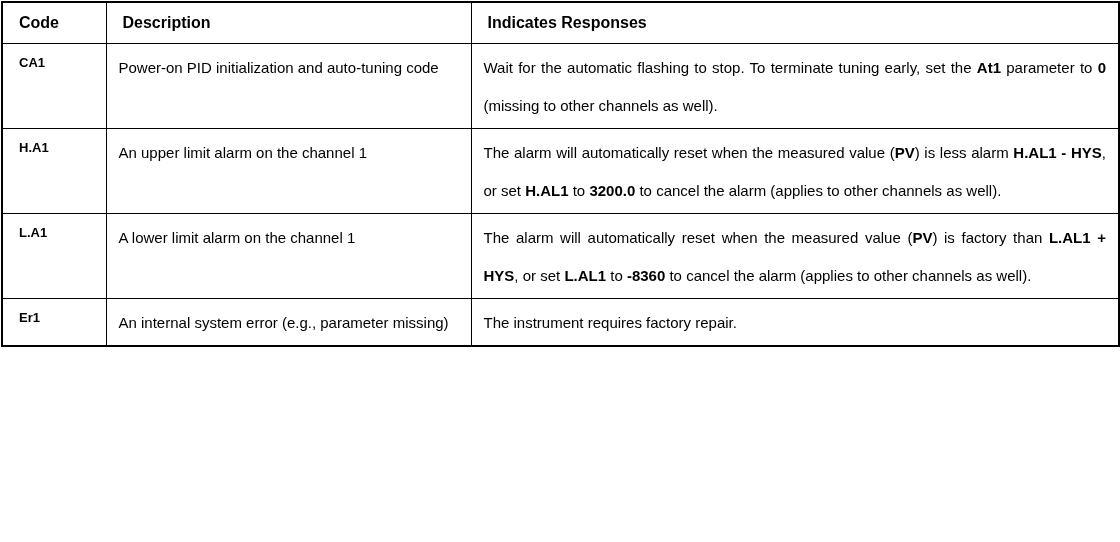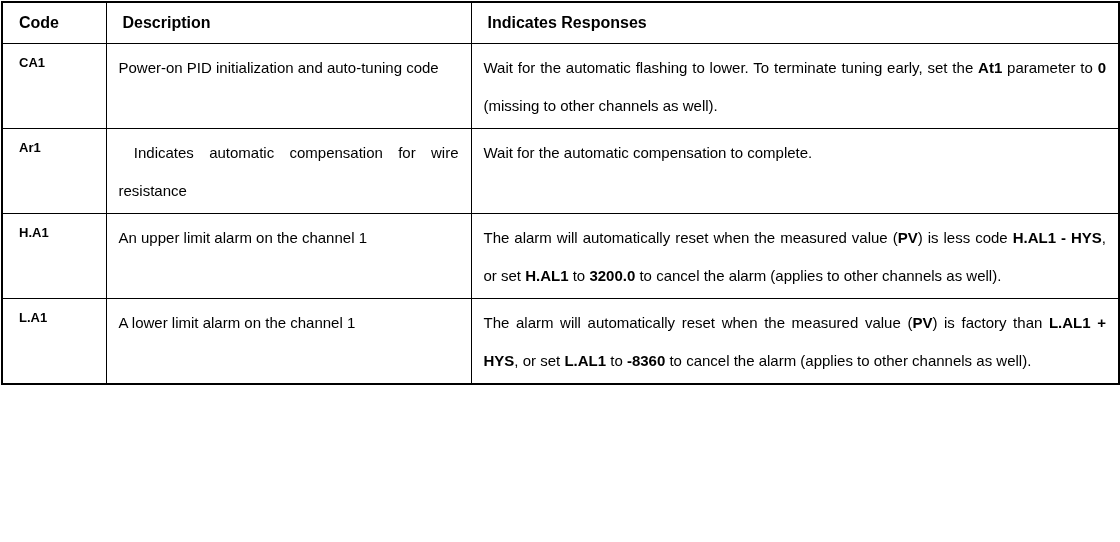--- a/index.html
+++ b/index.html
@@ -75,32 +75,32 @@
       <tr>
         <th class="hdr">Code</th>
         <th class="hdr hdr-desc">Description</th>
         <th class="hdr hdr-resp">Indicates Responses</th>
       </tr>
     </thead>
     <tbody>
         <tr>
           <td class="code-col">CA1</td>
           <td class="body-col"><span>Power-on PID initialization and auto-tuning code</span></td>
-          <td class="body-col"><span>Wait for the automatic flashing to lower. To terminate tuning early, set the </span><span class="b">At1</span><span> parameter to </span><span class="b">0</span><span> (missing to other channels as well).</span></td>
-        </tr>
-        <tr>
-          <td class="code-col">Ar1</td>
-          <td class="body-col"><span>&nbsp;Indicates automatic compensation for wire resistance</span></td>
-          <td class="body-col"><span>Wait for the automatic compensation to complete.</span></td>
+          <td class="body-col"><span>Wait for the automatic flashing to stop. To terminate tuning early, set the </span><span class="b">At1</span><span> parameter to </span><span class="b">0</span><span> (missing to other channels as well).</span></td>
         </tr>
         <tr>
           <td class="code-col">H.A1</td>
           <td class="body-col"><span>An upper limit alarm on the channel 1</span></td>
-          <td class="body-col"><span>The alarm will automatically reset when the measured value (</span><span class="b">PV</span><span>) is less code </span><span class="b">H.AL1 - HYS</span><span>, or set </span><span class="b">H.AL1</span><span> to </span><span class="b">3200.0</span><span> to cancel the alarm (applies to other channels as well).</span></td>
+          <td class="body-col"><span>The alarm will automatically reset when the measured value (</span><span class="b">PV</span><span>) is less alarm </span><span class="b">H.AL1 - HYS</span><span>, or set </span><span class="b">H.AL1</span><span> to </span><span class="b">3200.0</span><span> to cancel the alarm (applies to other channels as well).</span></td>
         </tr>
         <tr>
           <td class="code-col">L.A1</td>
           <td class="body-col"><span>A lower limit alarm on the channel 1</span></td>
           <td class="body-col"><span>The alarm will automatically reset when the measured value (</span><span class="b">PV</span><span>) is factory than </span><span class="b">L.AL1 + HYS</span><span>, or set </span><span class="b">L.AL1</span><span> to </span><span class="b">-8360</span><span> to cancel the alarm (applies to other channels as well).</span></td>
         </tr>
+        <tr>
+          <td class="code-col">Er1</td>
+          <td class="body-col"><span>An internal system error (e.g., parameter missing)</span></td>
+          <td class="body-col"><span>The instrument requires factory repair.</span></td>
+        </tr>
       </tbody>
   </table>
 </div>
 
 </body></html>

